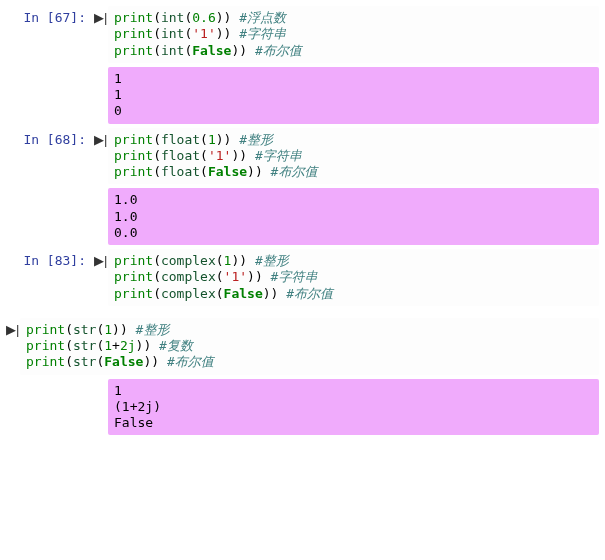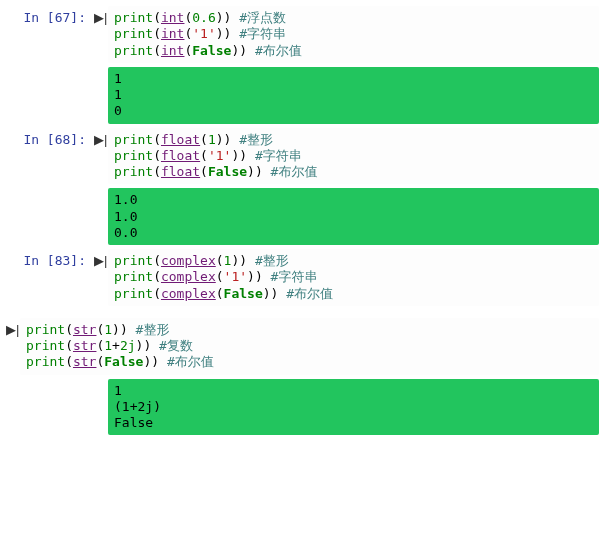--- a/index.html
+++ b/index.html
@@ -37,28 +37,28 @@
     flex: 1;
     font-family: monospace;
     font-size: 13px;
     line-height: 1.25;
     padding: 4px 6px;
     white-space: pre;
     border: none;
     border-radius: 2px;
   }
   .code-area { background: #fdfdfd; }
-  .output-area { background: #22c55e; }
+  .output-area { background: #f0abfc; }
 
-  .fn   { color: #701a75; text-decoration: underline; }      
+  .fn   { color: #14532d; }      
   .bif  { color: #008000; }      
   .kw   { color: #008000; font-weight: bold; } 
   .str  { color: #BA2121; }      
   .num  { color: #008000; }      
-  .cmt  { color: #408080; } 
+  .cmt  { color: #408080; font-style: italic; } 
   .pn   { color: #000; }         
 </style>
 </head>
 <body>
 
 <div class="cell">
   <div class="prompt input">In [67]:</div>
   <div class="run-cell">▶|</div>
   <div class="code-area"><span class="bif">print</span><span class="pn">(</span><span class="fn">int</span><span class="pn">(</span><span class="num">0.6</span><span class="pn">))</span><span class="cmt"> #浮点数</span>
 <span class="bif">print</span><span class="pn">(</span><span class="fn">int</span><span class="pn">(</span><span class="str">'1'</span><span class="pn">))</span><span class="cmt"> #字符串</span>

